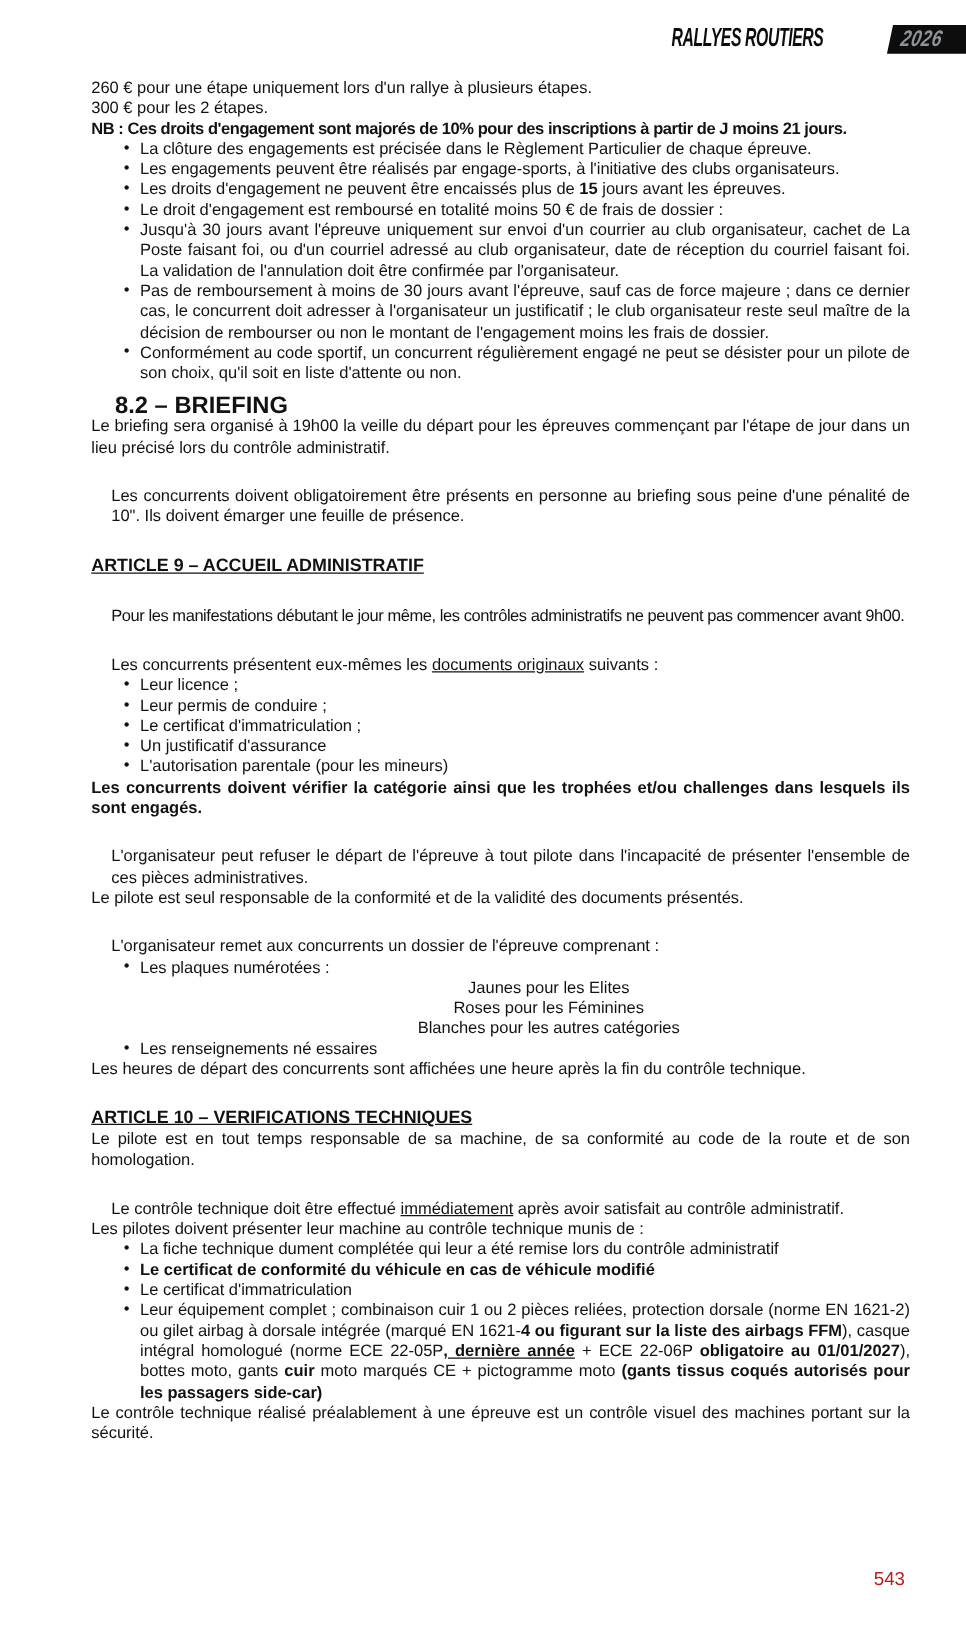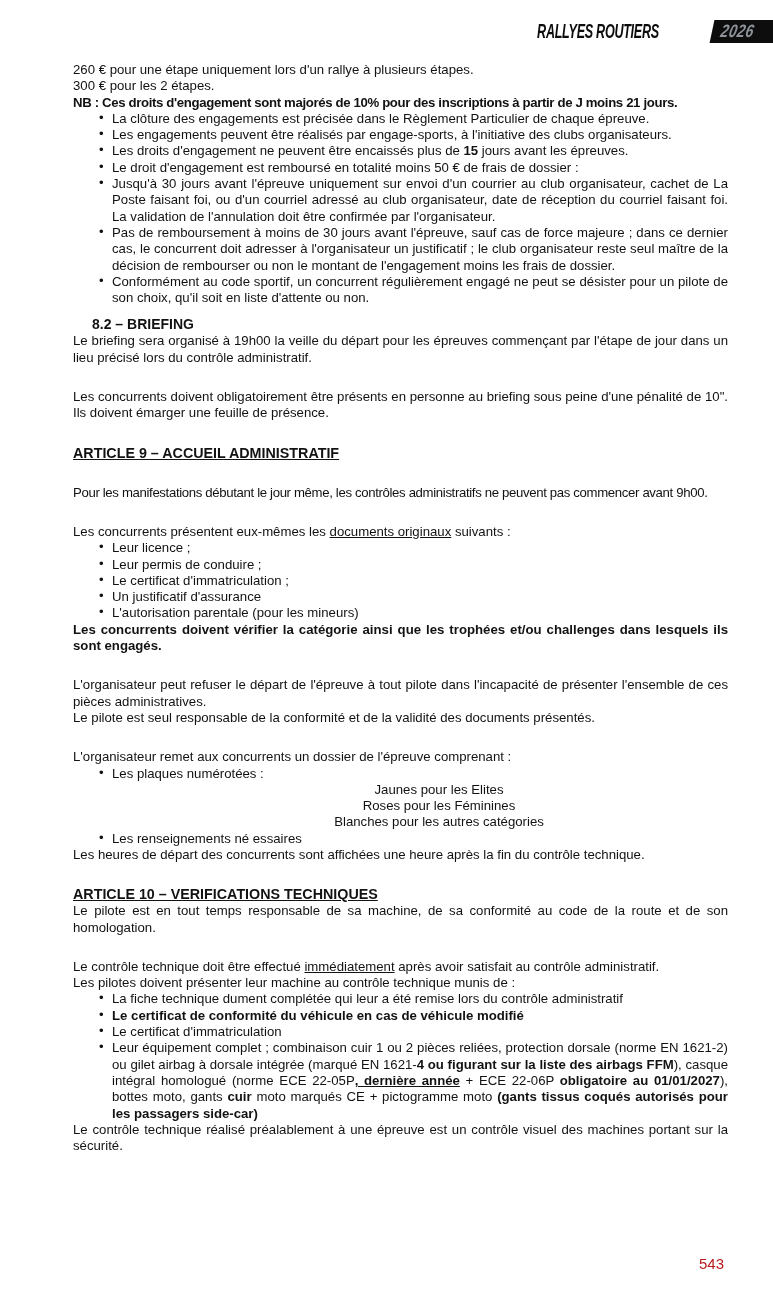--- a/index.html
+++ b/index.html
@@ -38,28 +38,28 @@
     transform:scaleX(0.78);transform-origin:left center;
     display:inline-block;
   }
   .content{padding:62px 45px 0 73px;}
   p{margin:0;}
   .para{text-align:justify;}
   .b{font-weight:700;}
   .u{text-decoration:underline;}
   .bu{font-weight:700;text-decoration:underline;}
   .tight{white-space:nowrap;letter-spacing:-0.35px;}
-  .mt-blank{margin-top:23px;}
+  .mt-blank{margin-top:23px;margin-left:16px;}
   .mtsm{}
   .bullets{margin:0;}
   .bullet{position:relative;padding-left:39px;text-align:justify;}
   .dot{position:absolute;left:26px;top:-1px;}
   .sub{padding-left:77px;text-align:center;}
   .h82{
-    font-size:14px;font-weight:700;margin:10px 0 0 0;
+    font-size:19px;font-weight:700;margin:10px 0 0 0;
     padding-left:19px;line-height:17px;
   }
   .art{
     font-size:14.3px;font-weight:700;text-decoration:underline;
     margin:23px 0 0 0;line-height:17px;
   }
   .page-number{
     position:absolute;top:1255px;right:49px;
     font-size:15px;line-height:18px;color:#b91c1c;
   }

